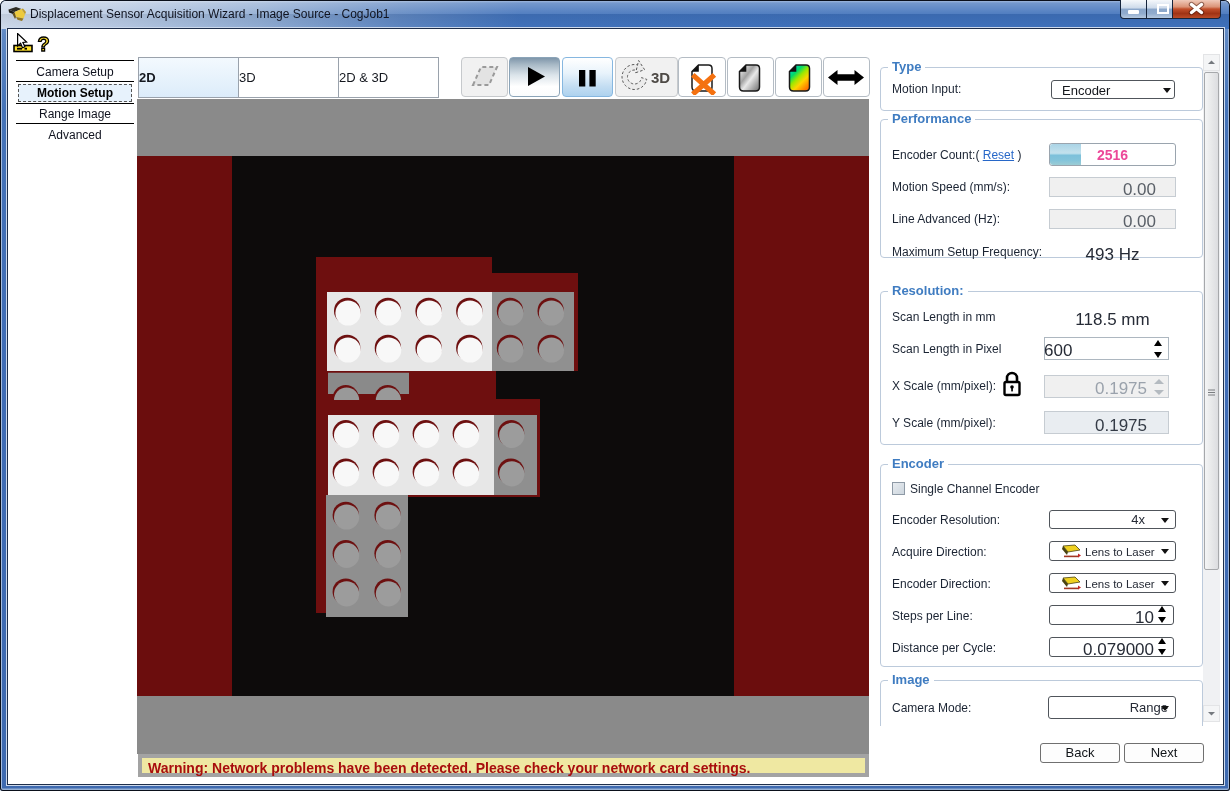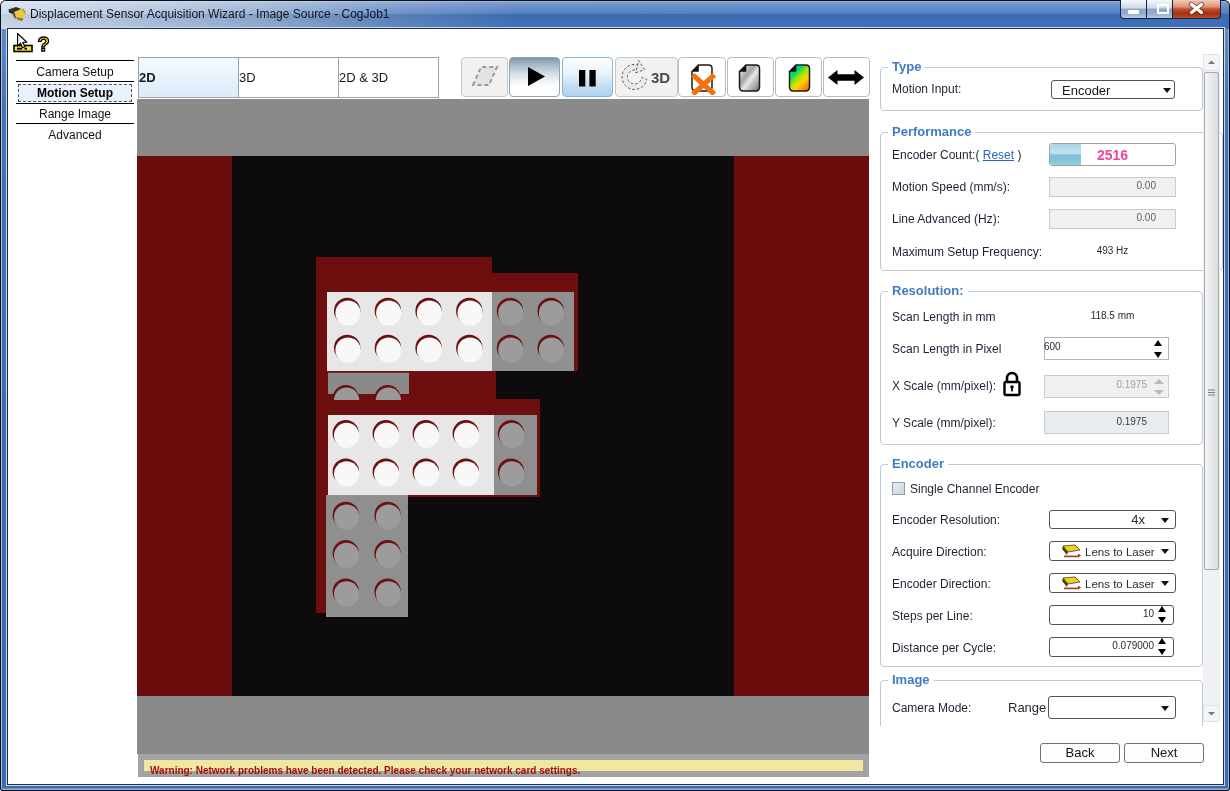--- a/index.html
+++ b/index.html
@@ -32,26 +32,26 @@
   
   .tab{position:absolute;top:57px;height:39px;border:1px solid #9aa2ac;background:#fff;
     box-sizing:content-box;text-align:left;line-height:39px;font-size:13px;color:#15181f;}
   .tabsel{background:linear-gradient(to bottom,#f3f9fe,#dcecfa);font-weight:bold;}
   
   .tbtn{position:absolute;top:57px;height:38px;border:1px solid #b4bcc4;border-radius:4px;
     background:#fff;box-sizing:content-box;}
   .tbtn.dis{background:#f1f1f1;border-color:#c6c9cc;}
   
   .warn{position:absolute;left:138px;top:754px;width:731px;height:23px;background:#efe8a2;
-    border:6px solid #a3a3a3;color:#a80d0d;font-weight:bold;font-size:10px;line-height:21px;padding-left:6px;box-sizing:border-box;}
+    border:4px solid #a3a3a3;color:#a80d0d;font-weight:bold;font-size:14px;line-height:21px;padding-left:6px;box-sizing:border-box;}
   
   .fs{position:absolute;left:880px;width:321px;border:1px solid #bccadb;border-radius:4px;}
   .leg{position:absolute;top:-9px;left:7px;background:#fff;padding:0 4px;font-size:13px;font-weight:bold;color:#3f7cc1;}
   .lbl{position:absolute;left:892px;font-size:12px;color:#1b2433;white-space:nowrap;}
-  .val{position:absolute;font-size:10px;color:#262b36;white-space:nowrap;}
+  .val{position:absolute;font-size:17px;color:#262b36;white-space:nowrap;}
   .ddown{position:absolute;border:1px solid #50555b;border-radius:3px;background:#fff;box-sizing:border-box;}
   .spin{position:absolute;border:1px solid #adb7c0;background:#fff;box-sizing:border-box;}
   .spindis{position:absolute;border:1px solid #c6ccd2;background:#f0f0f0;box-sizing:border-box;}
   .box{position:absolute;box-sizing:border-box;}
   .arr{position:absolute;width:0;height:0;}
   .btn{position:absolute;top:743px;height:20px;width:80px;border:1px solid #707070;border-radius:3px;
     background:#fdfdfd;box-sizing:border-box;text-align:center;font-size:13px;color:#101418;line-height:18px;}
   
   .sb{position:absolute;left:1203px;width:17px;background:#f0f1f3;}
   .sbb{position:absolute;left:1203px;width:17px;height:17px;background:#f4f5f6;border:1px solid #e3e4e6;box-sizing:border-box;}
@@ -239,21 +239,21 @@
 
 <div class="fs" style="top:67px;height:42px;">
     <span class="leg">Type</span>
   </div>
 <div class="lbl" style="top:82px;">Motion Input:</div>
 <div class="ddown" style="left:1051px;top:80px;width:124px;height:19px;">
   <span style="position:absolute;left:10px;top:2px;font-size:13px;color:#14171c;">Encoder</span>
 </div>
 <div class="arr" style="left:1163px;top:87.5px;border-left:4px solid transparent;border-right:4px solid transparent;border-top:5px solid #111;"></div>
 
-<div class="fs" style="top:132px;height:137px;padding-left:20px;">
+<div class="fs" style="top:119px;height:137px;">
     <span class="leg">Performance</span>
   </div>
 <div class="lbl" style="top:148px;">Encoder Count:( <span style="color:#2767c8;text-decoration:underline;">Reset</span> )</div>
 <div class="box" style="left:1049px;top:143px;width:127px;height:23px;border:1px solid #9aa4ae;border-radius:3px;background:#fff;"></div>
 <div class="box" style="left:1050px;top:144px;width:31px;height:21px;border-radius:3px 0 0 3px;background:linear-gradient(to bottom,#aad4e6 0,#c2e0ec 40%,#b4dcea 48%,#7cc0da 52%,#84c4da 78%,#9cccd4 100%);"></div>
 <div class="val" style="left:1049px;top:147px;width:127px;text-align:center;font-weight:bold;font-size:14px;color:#ec4899;">2516</div>
 <div class="lbl" style="top:180px;">Motion Speed (mm/s):</div>
 <div class="spindis" style="left:1049px;top:177px;width:127px;height:20px;"></div>
 <div class="val" style="left:1049px;top:180px;width:107px;text-align:right;color:#5a6068;">0.00</div>
 <div class="lbl" style="top:212px;">Line Advanced (Hz):</div>
@@ -327,21 +327,21 @@
 <div class="arr" style="left:1158px;top:637.5px;border-left:4.5px solid transparent;border-right:4.5px solid transparent;border-bottom:6px solid #000;"></div>
 <div class="arr" style="left:1158px;top:649px;border-left:4.5px solid transparent;border-right:4.5px solid transparent;border-top:6px solid #000;"></div>
 
 <div class="box" style="left:876px;top:672px;width:330px;height:54px;overflow:hidden;">
   <div class="fs" style="left:4px;top:8px;height:60px;">
       <span class="leg">Image</span>
     </div>
 </div>
 <div class="lbl" style="top:701px;">Camera Mode:</div>
 <div class="ddown" style="left:1048px;top:696px;width:128px;height:23px;"></div>
-<div class="val" style="left:1008px;top:700px;width:92px;text-align:left;font-size:13px;">Range</div>
+<div class="val" style="left:1076px;top:700px;width:92px;text-align:right;font-size:13px;">Range</div>
 <div class="arr" style="left:1161px;top:705.5px;border-left:4px solid transparent;border-right:4px solid transparent;border-top:5px solid #111;"></div>
 
 <div class="sb" style="top:54px;height:668px;"></div>
 <div class="sbb" style="top:54px;"></div>
 <div class="sbb" style="top:705px;"></div>
 <div class="sbthumb" style="top:72px;height:498px;"></div>
 <svg class="abs" style="left:1203px;top:54px" width="17" height="668" viewBox="0 0 17 668">
   <polygon points="5,10 8.5,6.5 12,10" fill="#75797e"></polygon>
   <polygon points="5,658 8.5,661.5 12,658" fill="#75797e"></polygon>
   <g stroke="#7a7d80" stroke-width="1">

